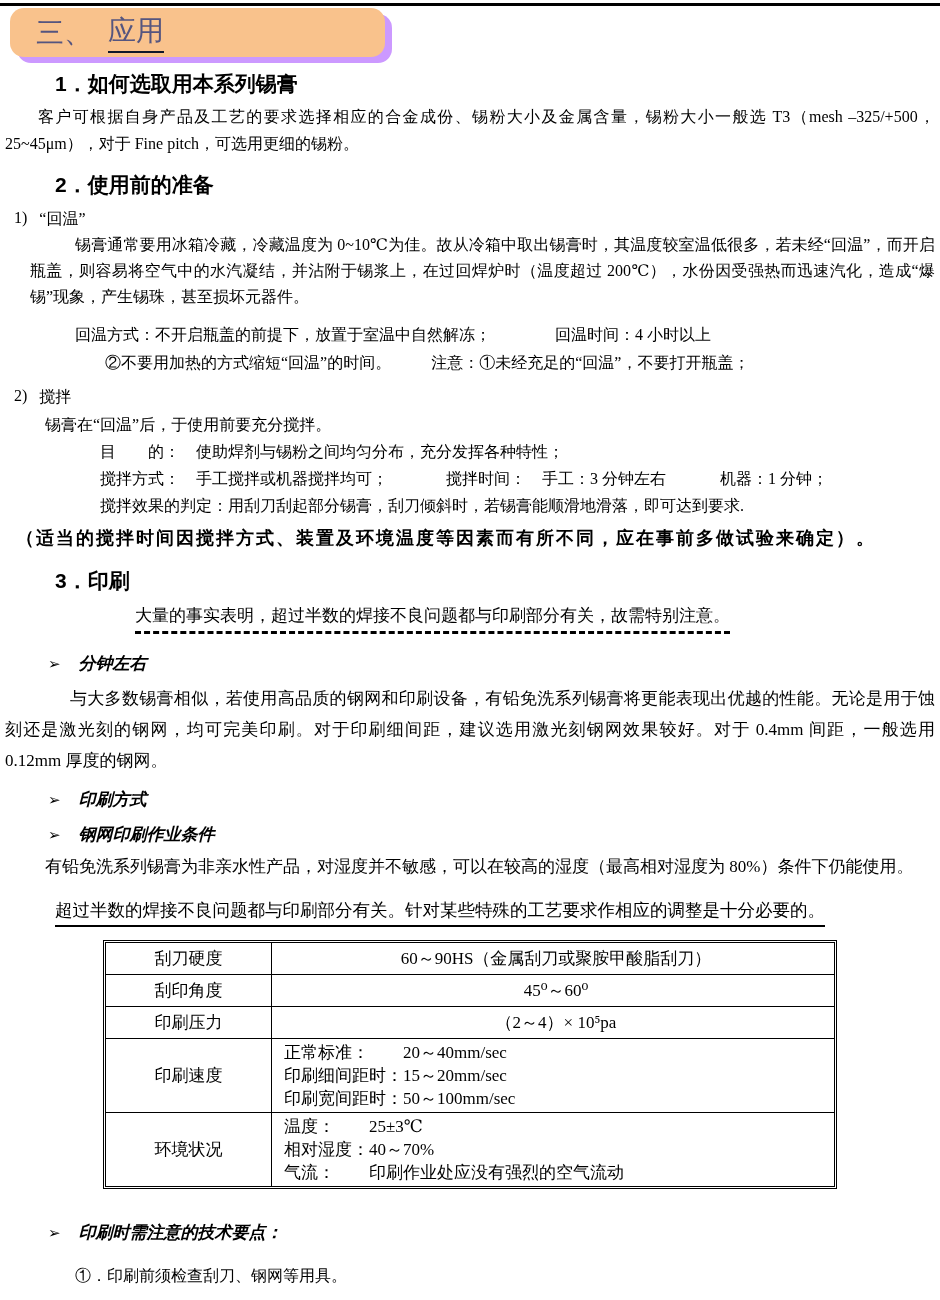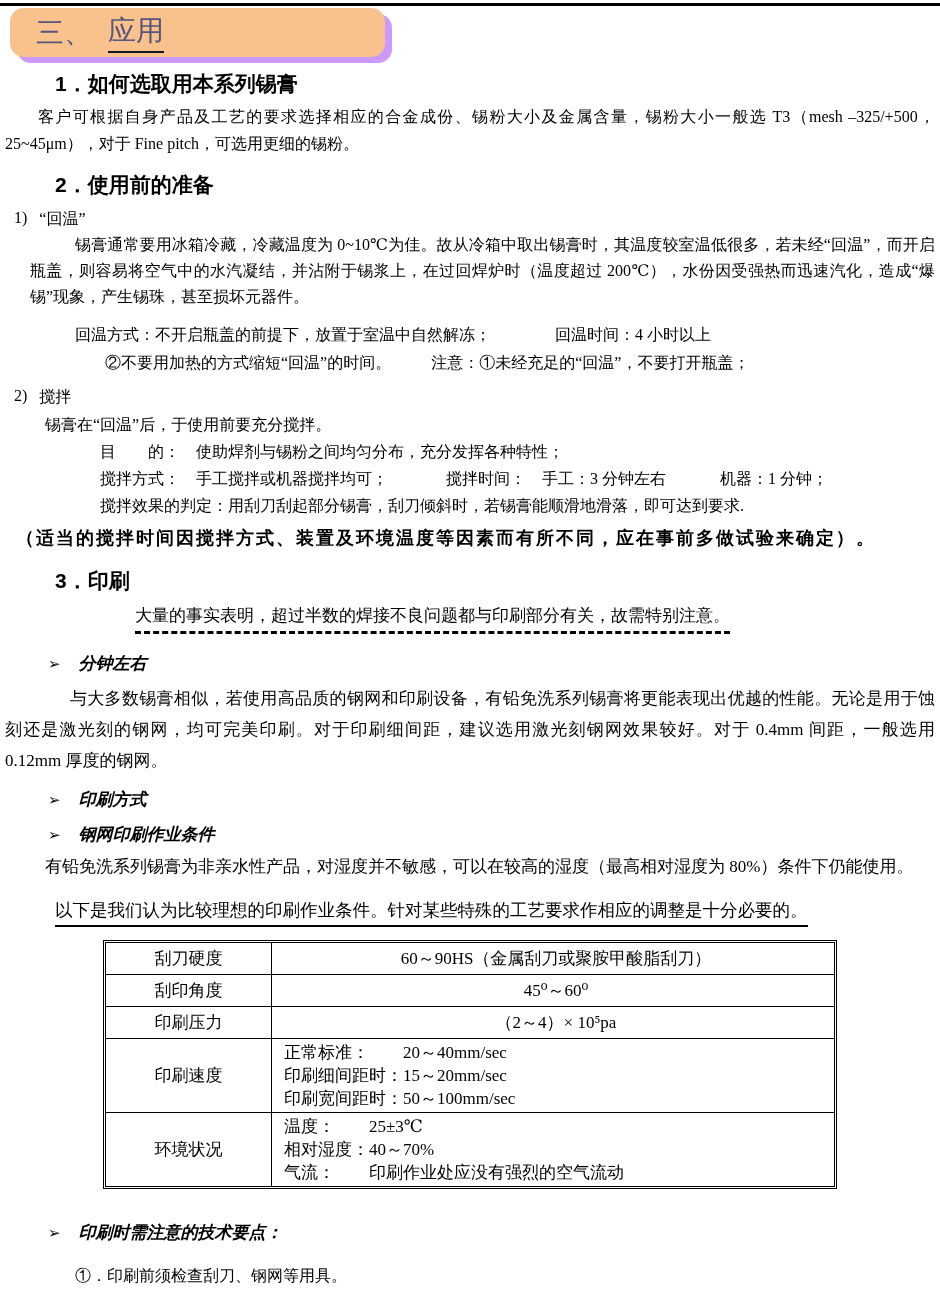--- a/index.html
+++ b/index.html
@@ -142,21 +142,21 @@
     <span class="btitle">印刷方式</span>
   </div>
 
   <div class="bullet bul3">
     <span class="arrow">➢</span>
     <span class="btitle">钢网印刷作业条件</span>
   </div>
   <div class="b3-body">有铅免洗系列锡膏为非亲水性产品，对湿度并不敏感，可以在较高的湿度（最高相对湿度为 80%）条件下仍能使用。</div>
 
   <div class="tintro-wrap">
-    <span class="tintro">以下是我们认为比较理想的印刷作业条件。针对某些特殊的工艺要求作相应的调整是十分必要的。</span>
+    <span class="tintro">超过半数的焊接不良问题都与印刷部分有关。针对某些特殊的工艺要求作相应的调整是十分必要的。</span>
   </div>
 
   <table class="cond">
     <tbody>
       <tr class="single">
         <td class="tlabel">刮刀硬度</td>
         <td class="tvalue">
             <div class="vline">60～90HS（金属刮刀或聚胺甲酸脂刮刀）</div>
           </td>
       </tr>

